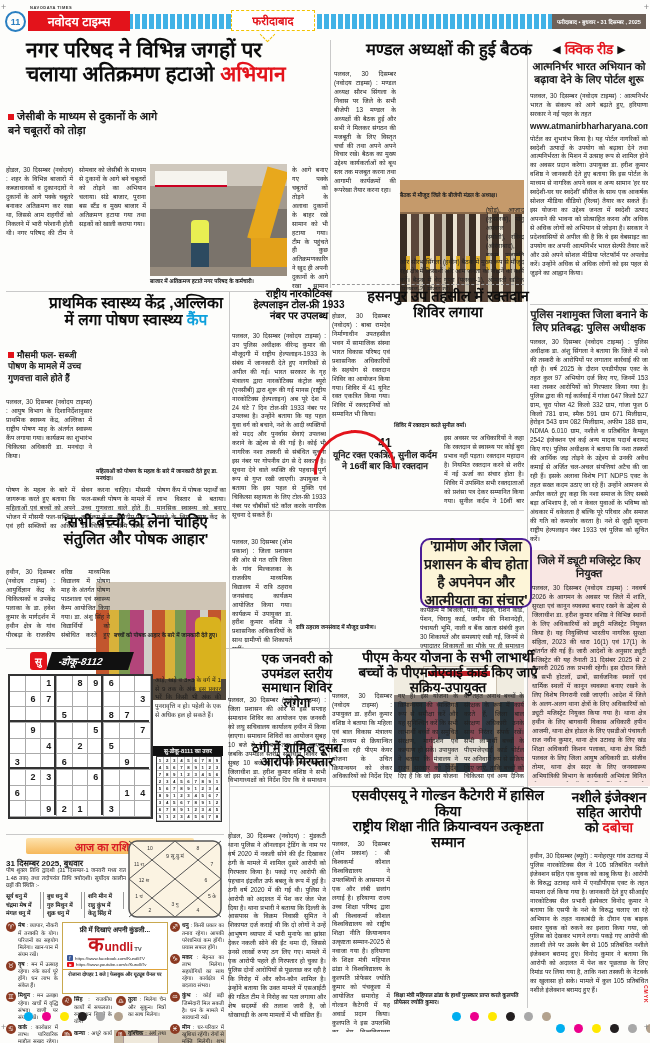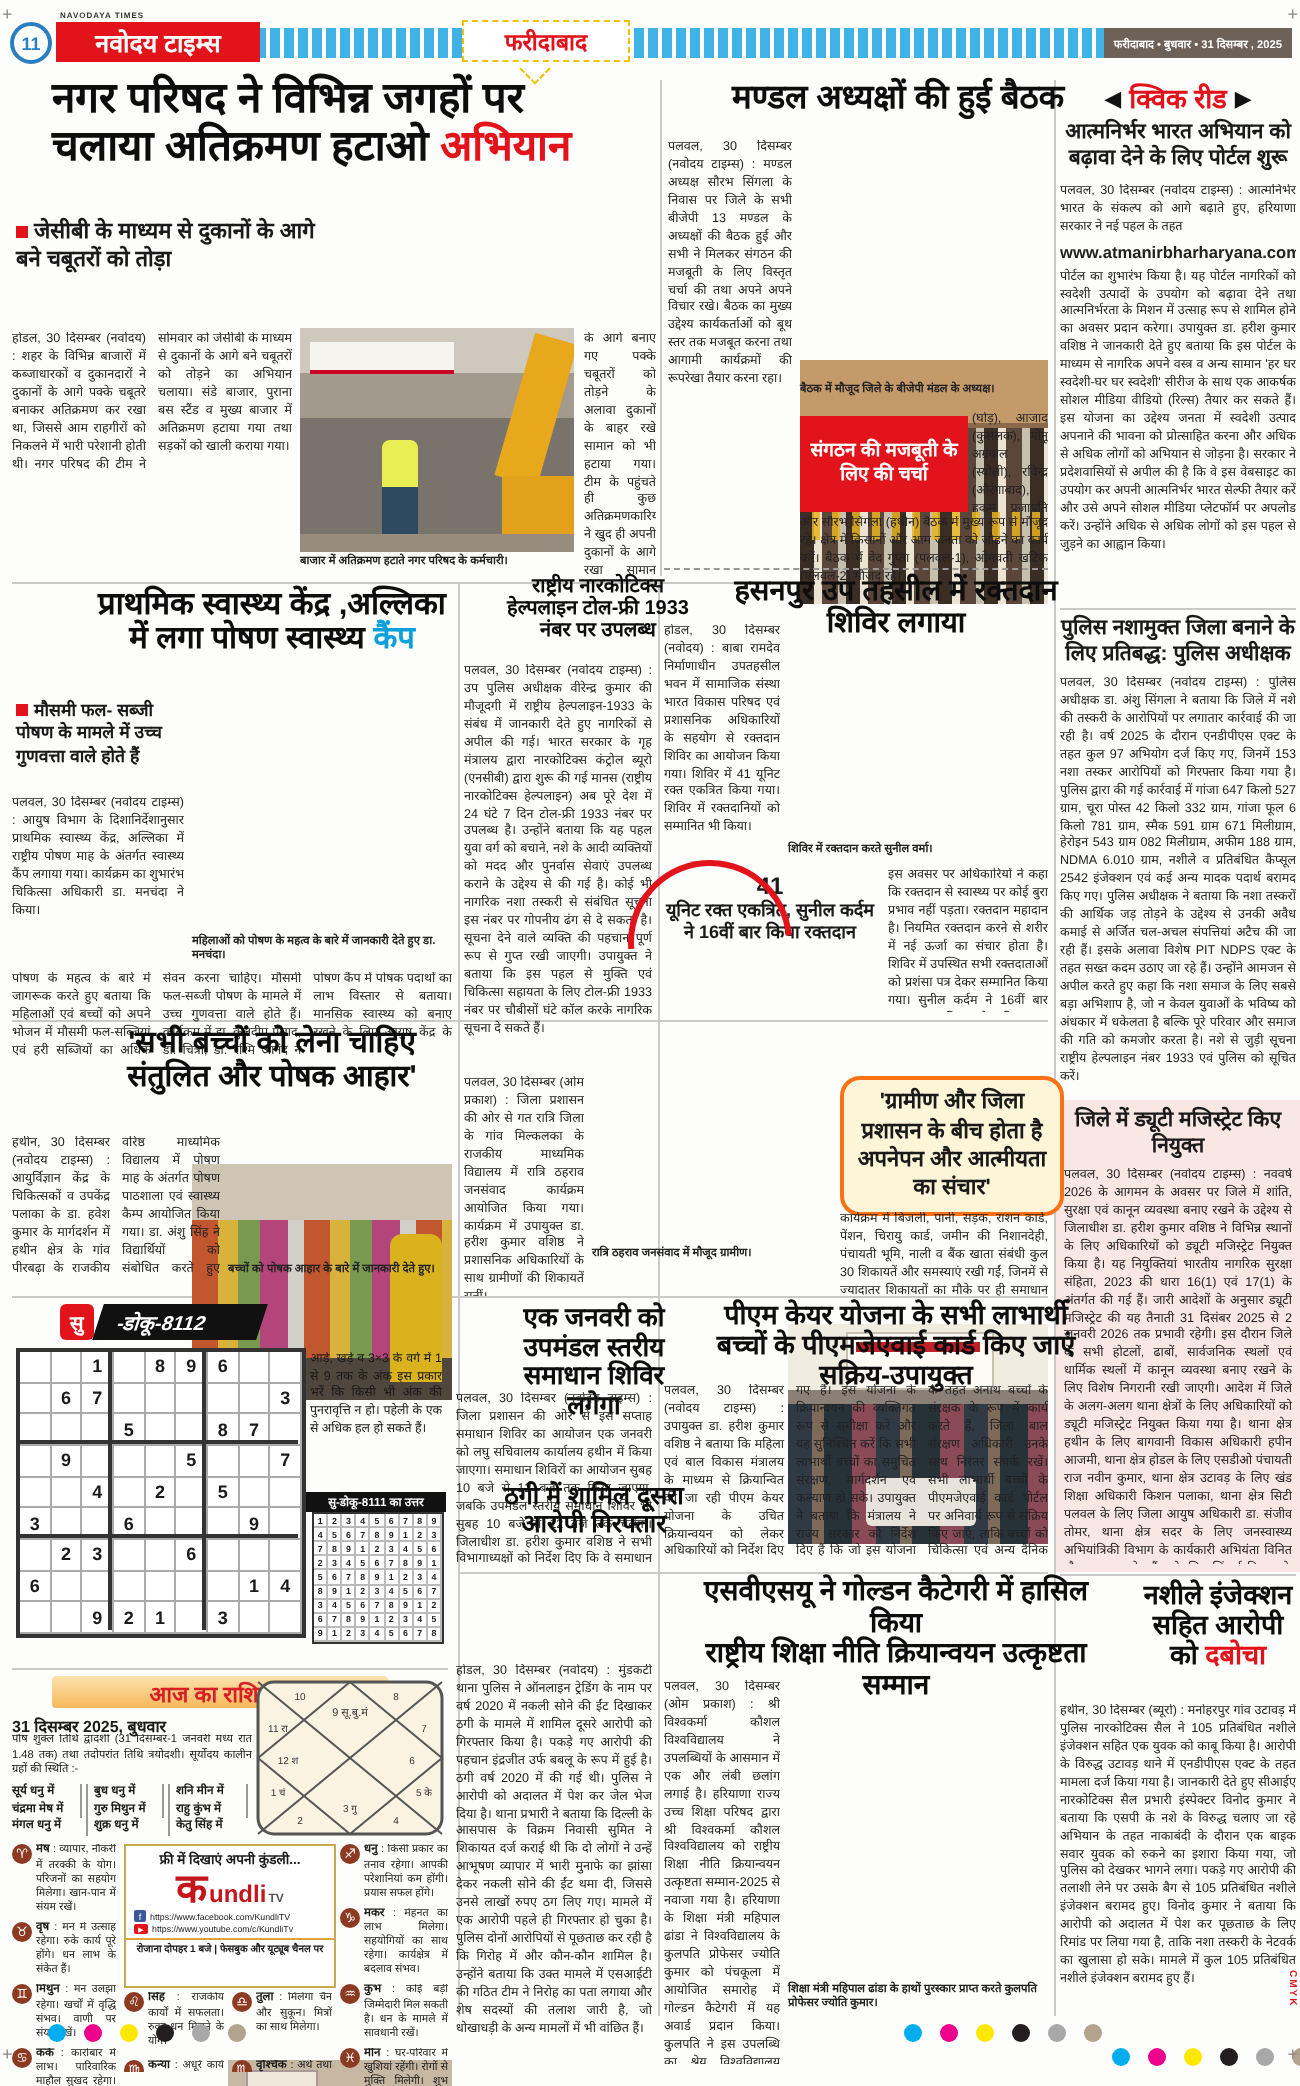--- a/index.html
+++ b/index.html
@@ -86,23 +86,23 @@
   #rk-col2{left:444px;top:434px;width:80px;height:72px;}
   
   #bc-h{left:6px;top:514px;width:220px;font-size:15px;}
   #bc-col{left:6px;top:568px;width:104px;height:80px;}
   #bc-photo{left:114px;top:568px;width:112px;height:62px;}
   #bc-cap{left:114px;top:632px;width:112px;}
   
   #rt-h{left:232px;top:512px;width:292px;font-size:13.5px;}
   #rt-col{left:232px;top:538px;width:60px;height:110px;}
   #rt-cap{left:296px;top:624px;width:120px;}
-  #rt-quote{left:420px;top:538px;width:104px;height:62px;background:#fdf5d8;border:2px solid #f97316;
+  #rt-quote{left:420px;top:538px;width:104px;height:62px;background:#fdf5d8;border:2px solid #4c1d95;
             border-radius:10px;display:flex;align-items:center;justify-content:center;text-align:center;
-            font-size:11px;font-weight:800;line-height:1.3;padding:2px;}
+            font-size:14px;font-weight:800;line-height:1.3;padding:2px;}
   #rt-col2{left:420px;top:606px;width:104px;height:42px;}
   
   #su-head{left:30px;top:652px;display:flex;z-index:2;}
   #su-head .su{background:#e3131b;color:#fff;font-weight:800;font-size:10px;padding:2px 5px;border-radius:3px;}
   #su-head .rest{background:#111;color:#fff;font-weight:800;font-size:10px;padding:2px 28px 2px 10px;
                  transform:skewX(-18deg);margin-left:2px;}
   #su-grid{left:8px;top:674px;width:141px;height:141px;border:2px solid #333;display:grid;
            grid-template-columns:repeat(9,1fr);grid-template-rows:repeat(9,1fr);background:#fff;}
   #su-grid .su-cell{border-right:.5px solid #aaa;border-bottom:.5px solid #aaa;display:flex;
                     align-items:center;justify-content:center;font-size:9px;font-weight:800;}
@@ -208,21 +208,20 @@
   <div class="abs cap" id="ms-cap">बाजार में अतिक्रमण हटाते नगर परिषद के कर्मचारी।</div>
   <div class="abs body-txt" id="ms-col3">के आगे बनाए गए पक्के चबूतरों को तोड़ने के अलावा दुकानों के बाहर रखे सामान को भी हटाया गया। टीम के पहुंचते ही कुछ अतिक्रमणकारियों ने खुद ही अपनी दुकानों के आगे रखा सामान समेट लिया। इस दौरान नगर परिषद की ओर से दुकानदारों को चेतावनी भी दी गई कि सार्वजनिक जगह पर दोबारा अतिक्रमण न करें।</div>
 
   <div class="abs hl center" id="md-h">मण्डल अध्यक्षों की हुई बैठक</div>
   <div class="abs body-txt" id="md-col">पलवल, 30 दिसम्बर (नवोदय टाइम्स) : मण्डल अध्यक्ष सौरभ सिंगला के निवास पर जिले के सभी बीजेपी 13 मण्डल के अध्यक्षों की बैठक हुई और सभी ने मिलकर संगठन की मजबूती के लिए विस्तृत चर्चा की तथा अपने अपने विचार रखे। बैठक का मुख्य उद्देश्य कार्यकर्ताओं को बूथ स्तर तक मजबूत करना तथा आगामी कार्यक्रमों की रूपरेखा तैयार करना रहा।</div>
   <div class="abs photo photo-meeting" id="md-photo" style="background:linear-gradient(180deg,#c59a6b 0 26%,#8a6a4a 26% 100%);">
     <div class="ph-shape" style="left:0;bottom:0;width:100%;height:72%;background:repeating-linear-gradient(90deg,#3a2d23 0 7px,#ece4d2 7px 11px,#5a463a 11px 19px,#c8c0ae 19px 23px);"></div>
     <div class="ph-shape" style="left:0;bottom:26%;width:100%;height:12%;background:repeating-linear-gradient(90deg,transparent 0 6px,#e9b41f 6px 10px);opacity:.85;"></div>
   </div>
   <div class="abs cap" id="md-cap">बैठक में मौजूद जिले के बीजेपी मंडल के अध्यक्ष।</div>
-  <div class="abs" id="md-box">संगठन की मजबूती के लिए की चर्चा</div>
   <div class="abs body-txt" id="md-col2">(घोड़), आजाद (कुसलक), मोनू अग्रवाल (स्योली), रविन्द्र (औरंगाबाद), हुकम प्रजापति (होडल), विपिन भारद्वाज (हसनपुर), दीपक शर्मा (खांबी), मोहित (मिंडकोला), गजराज (बामनीखेड़ा), प्रेम दत्त शर्मा (उटावड़)</div>
   <div class="abs body-txt" id="md-bot">और सौरभ सिंगला (हथीन) बैठक में मुख्य रूप से मौजूद रहे। क्षेत्र में किसानों और आम जनता को जोड़ने का कार्य करें। बैठक में वेद गुप्ता (पलवल-1), ओमवती खटिक (पलवल-2) मौजूद रहे।</div>
 
   <div class="abs" id="qr-head">
     <span class="tri">◀</span>
     <span class="t">क्विक रीड</span>
     <span class="tri">▶</span>
   </div>
   <div class="abs qr-hl" id="qr1-h">आत्मनिर्भर भारत अभियान को बढ़ावा देने के लिए पोर्टल शुरू</div>
   <div class="abs body-txt" id="qr1-b">

